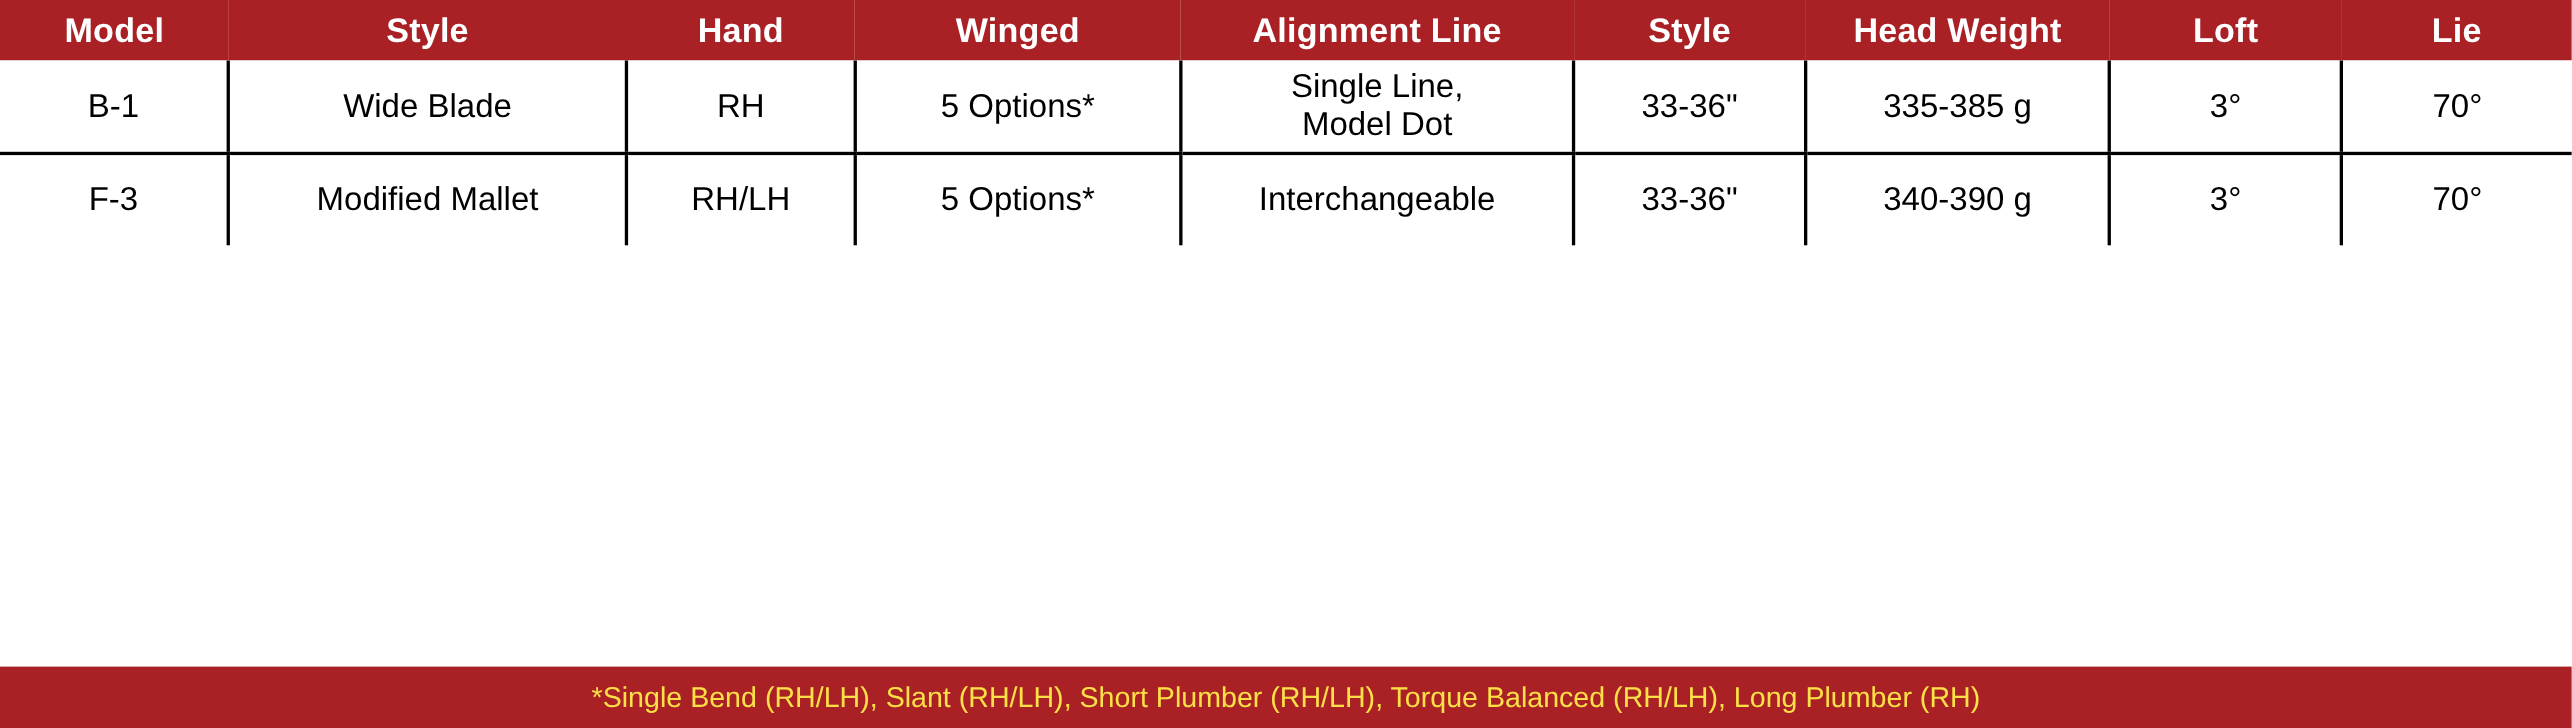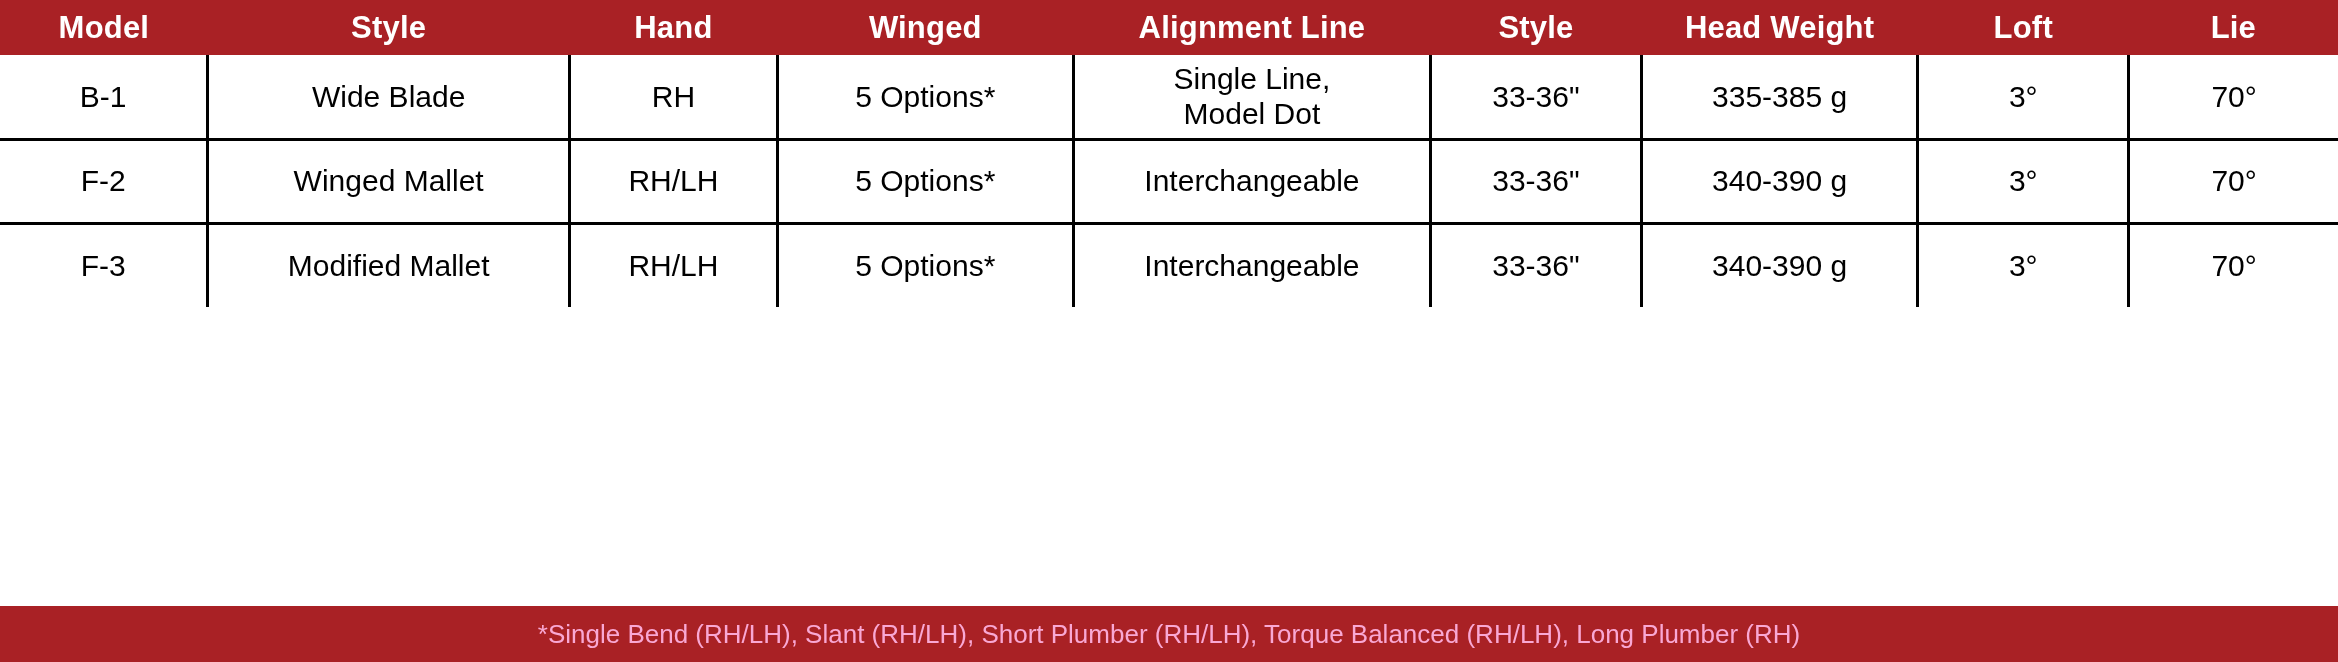--- a/index.html
+++ b/index.html
@@ -79,21 +79,21 @@
   .footnote-band {
     background: #a92125;
     height: 56px;
     width: 2338px;
     display: flex;
     align-items: center;
     justify-content: center;
     flex: 0 0 auto;
   }
   .footnote-text {
-    color: #f9a8d4;
+    color: #fde047;
     font-size: 26px;
     font-weight: normal;
     text-align: center;
     white-space: nowrap;
   }
 
   .table-body-area {
     flex: 1 1 auto;
     display: block;
   }
@@ -140,31 +140,20 @@
             <span class="twoline">Single Line,</span>
             <span class="twoline">Model Dot</span>
           </td>
           <td>33-36"</td>
           <td>335-385 g</td>
           <td>3°</td>
           <td>70°</td>
         </tr>
 
 
-        <tr class="data-row">
-          <td class="first-col">F-2</td>
-          <td>Winged Mallet</td>
-          <td>RH/LH</td>
-          <td>5 Options*</td>
-          <td>Interchangeable</td>
-          <td>33-36"</td>
-          <td>340-390 g</td>
-          <td>3°</td>
-          <td>70°</td>
-        </tr>
 
         <tr class="data-row last-row">
           <td class="first-col">F-3</td>
           <td>Modified Mallet</td>
           <td>RH/LH</td>
           <td>5 Options*</td>
           <td>Interchangeable</td>
           <td>33-36"</td>
           <td>340-390 g</td>
           <td>3°</td>

